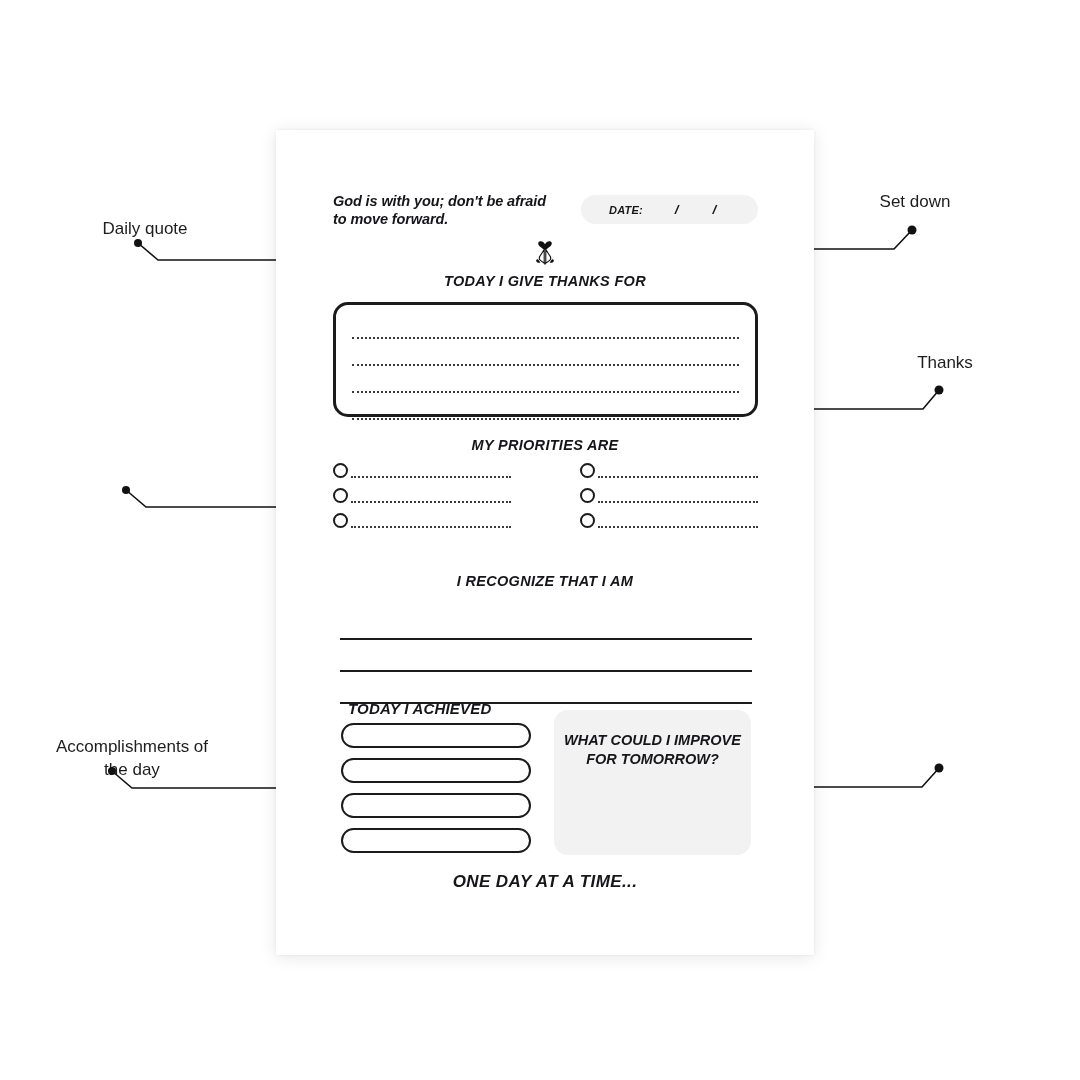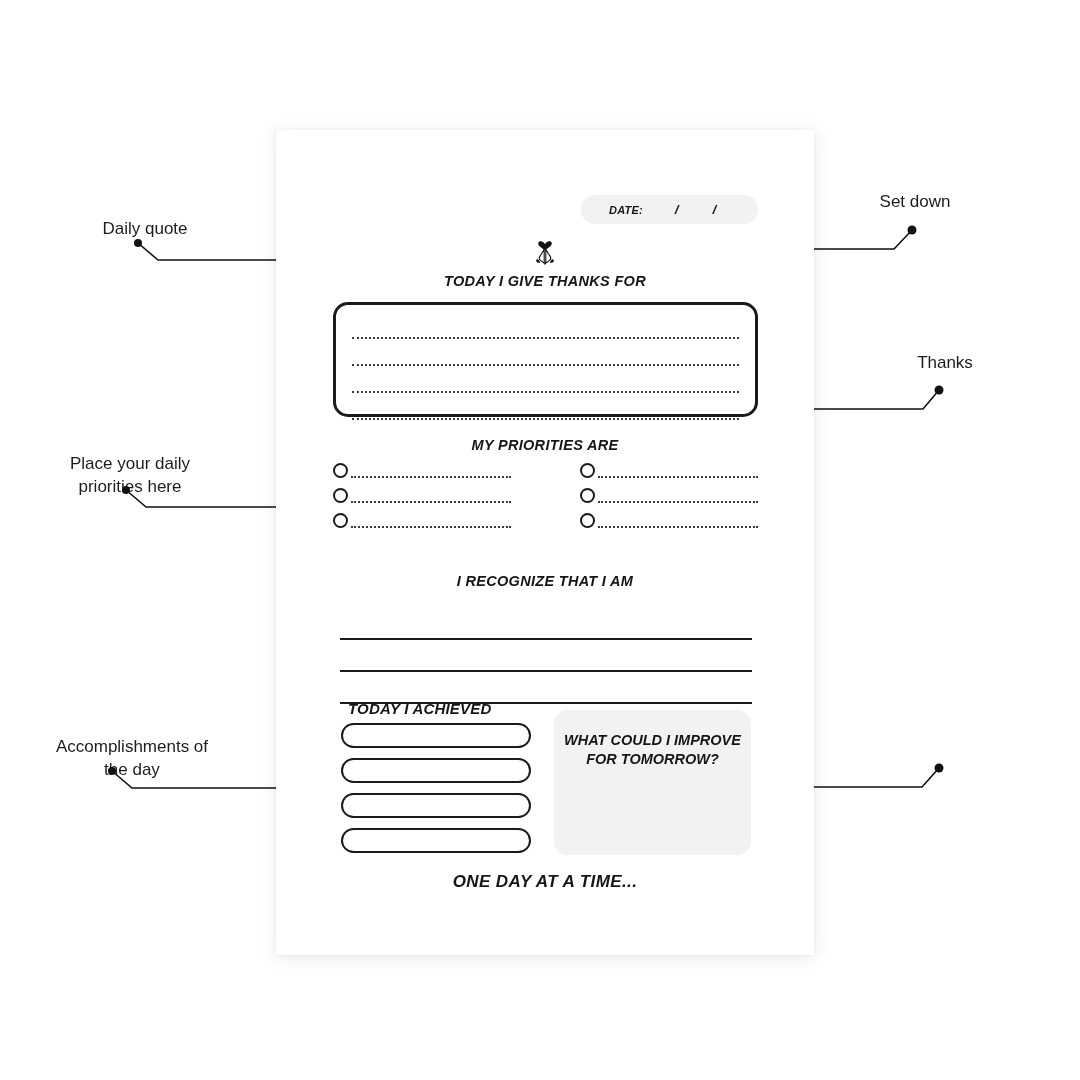--- a/index.html
+++ b/index.html
@@ -254,22 +254,20 @@
 
 <div id="stage">
 
   <div class="callout left" style="left:60px; top:190px; width:170px;">Daily quote</div>
   <svg class="leader" style="left:130px; top:235px;" width="210" height="30">
     <path d="M8,8 L28,25 L198,25"></path>
     <circle cx="8" cy="8" r="4"></circle>
     <circle cx="198" cy="25" r="4"></circle>
   </svg>
 
-  <div class="callout left" style="left:40px; top:425px; width:180px;">Place your daily
-priorities here</div>
   <svg class="leader" style="left:118px; top:482px;" width="200" height="30">
     <path d="M8,8 L28,25 L190,25"></path>
     <circle cx="8" cy="8" r="4"></circle>
     <circle cx="190" cy="25" r="4"></circle>
   </svg>
 
   <div class="callout left" style="left:22px; top:708px; width:220px;">Accomplishments of
 the day</div>
   <svg class="leader" style="left:104px; top:763px;" width="205" height="30">
     <path d="M8,8 L28,25 L192,25"></path>
@@ -290,20 +288,21 @@
   </svg>
 
   <svg class="leader" style="left:758px; top:760px;" width="195" height="35">
     <path d="M2,27 L164,27 L181,8"></path>
     <circle cx="181" cy="8" r="4.5"></circle>
   </svg>
 
   <div id="page-card">
     <div class="sheet-inner">
 
+      <div id="quote">God is with you; don't be afraid to move forward.</div>
 
       <div id="date-pill">
         <span class="date-label">DATE:</span>
         <span class="slash s1">/</span>
         <span class="slash s2">/</span>
       </div>
 
       <div id="pray-icon">
         <svg width="30" height="34" viewBox="0 0 30 34" aria-hidden="true">
           <path d="M15 11.2 C13.4 7.6 9.4 7.3 8.4 9.6 C7.5 11.7 9.6 14 15 17.2 C20.4 14 22.5 11.7 21.6 9.6 C20.6 7.3 16.6 7.6 15 11.2 Z" fill="#111"></path>

